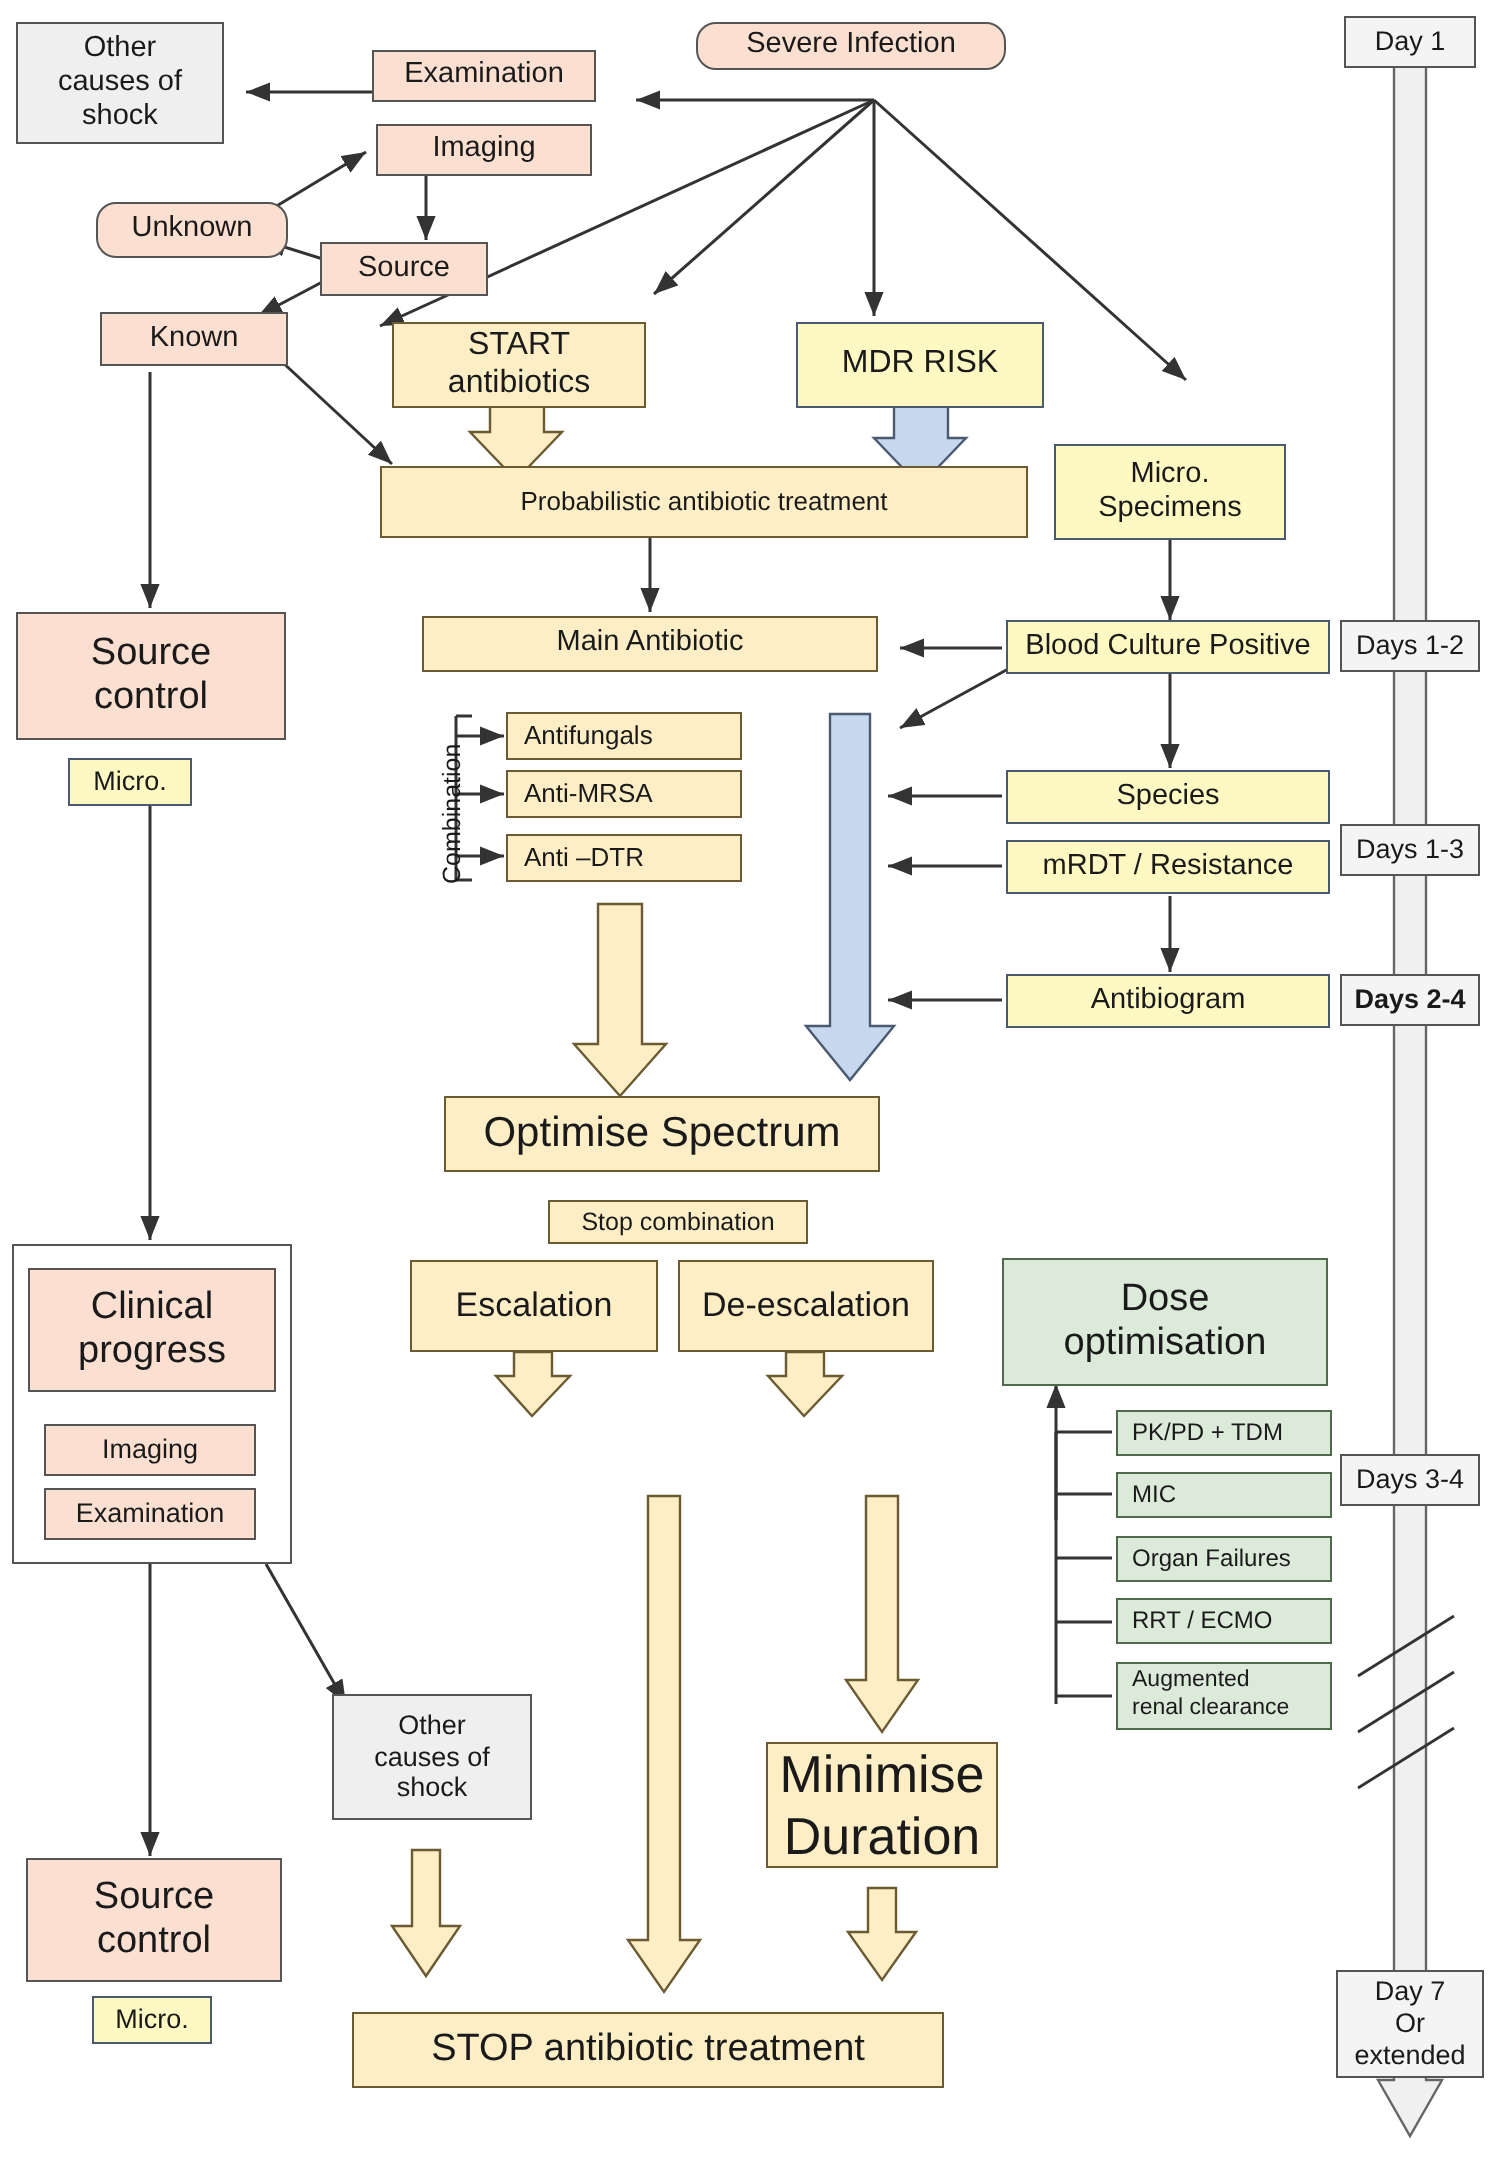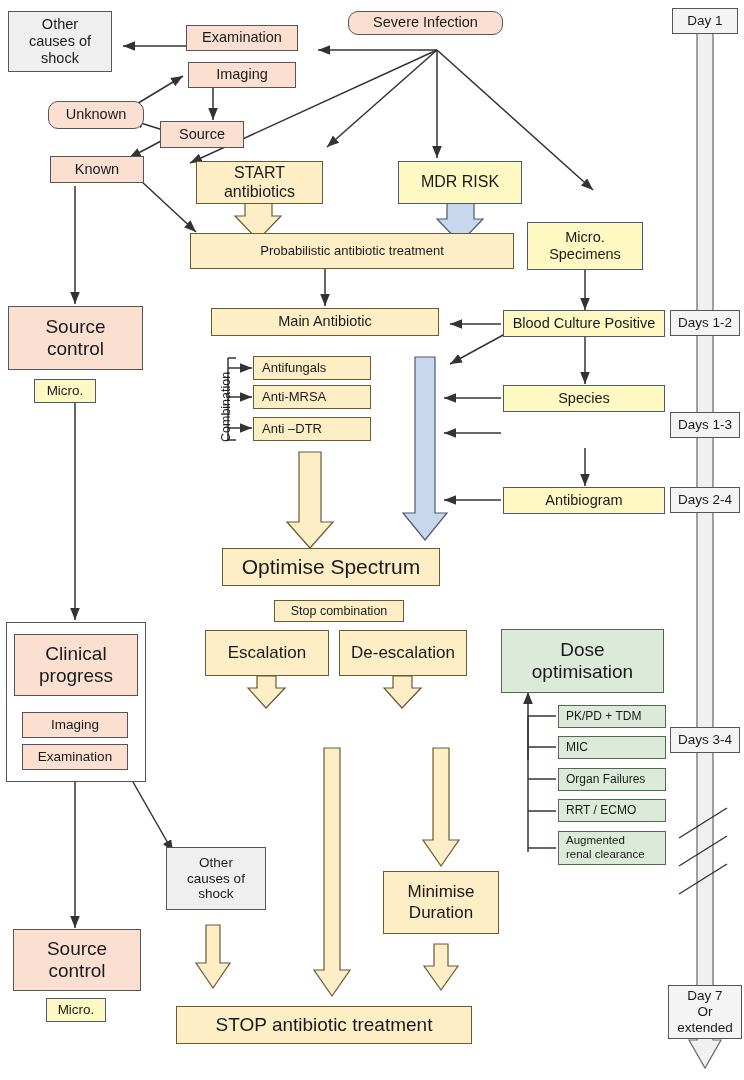--- a/index.html
+++ b/index.html
@@ -183,20 +183,21 @@
   <div class="vlabel" style="left:219px;top:442px;font-size:12.5px;">Combination</div>
 
   <div class="box yellow" style="left:253px;top:356px;width:118px;height:24px;font-size:13px;justify-content:flex-start;padding-left:8px;">Antifungals</div>
 
   <div class="box yellow" style="left:253px;top:385px;width:118px;height:24px;font-size:13px;justify-content:flex-start;padding-left:8px;">Anti-MRSA</div>
 
   <div class="box yellow" style="left:253px;top:417px;width:118px;height:24px;font-size:13px;justify-content:flex-start;padding-left:8px;">Anti –DTR</div>
 
   <div class="box blue" style="left:503px;top:385px;width:162px;height:27px;font-size:14.5px;">Species</div>
 
+  <div class="box blue" style="left:503px;top:420px;width:162px;height:27px;font-size:14.5px;">mRDT / Resistance</div>
 
   <div class="box blue" style="left:503px;top:487px;width:162px;height:27px;font-size:14.5px;">Antibiogram</div>
 
   <div class="box yellow" style="left:222px;top:548px;width:218px;height:38px;font-size:21px;">Optimise Spectrum</div>
 
   <div class="box yellow" style="left:274px;top:600px;width:130px;height:22px;font-size:12.5px;">Stop combination</div>
 
   <div class="box yellow" style="left:205px;top:630px;width:124px;height:46px;font-size:17px;">Escalation</div>
 
   <div class="box yellow" style="left:339px;top:630px;width:128px;height:46px;font-size:17px;">De-escalation</div>
@@ -222,37 +223,37 @@
 
   <div class="box green" style="left:558px;top:799px;width:108px;height:23px;font-size:12px;justify-content:flex-start;padding-left:7px;">RRT / ECMO</div>
 
   <div class="box green" style="left:558px;top:831px;width:108px;height:34px;font-size:11.5px;justify-content:flex-start;padding-left:7px;text-align:left;white-space:pre-line;">Augmented
 renal clearance</div>
 
   <div class="box grey" style="left:166px;top:847px;width:100px;height:63px;font-size:13.5px;white-space:pre-line;">Other
 causes of
 shock</div>
 
-  <div class="box yellow" style="left:383px;top:871px;width:116px;height:63px;font-size:17px;white-space:pre-line;">Minimise
+  <div class="box yellow" style="left:383px;top:871px;width:116px;height:63px;font-size:26px;white-space:pre-line;">Minimise
 Duration</div>
 
   <div class="box peach" style="left:13px;top:929px;width:128px;height:62px;font-size:19px;white-space:pre-line;">Source
 control</div>
 
   <div class="box blue" style="left:46px;top:998px;width:60px;height:24px;font-size:13.5px;">Micro.</div>
 
   <div class="box yellow" style="left:176px;top:1006px;width:296px;height:38px;font-size:19px;">STOP antibiotic treatment</div>
 
   <div class="box tl" style="left:672px;top:8px;width:66px;height:26px;font-size:13.5px;">Day 1</div>
 
   <div class="box tl" style="left:670px;top:310px;width:70px;height:26px;font-size:13.5px;">Days 1-2</div>
 
   <div class="box tl" style="left:670px;top:412px;width:70px;height:26px;font-size:13.5px;">Days 1-3</div>
 
-  <div class="box tl" style="left:670px;top:487px;width:70px;height:26px;font-size:13.5px;">Days 2-4</div>
+  <div class="box tl" style="left:670px;top:487px;width:70px;height:26px;font-size:13.5px;font-weight:bold;">Days 2-4</div>
 
   <div class="box tl" style="left:670px;top:727px;width:70px;height:26px;font-size:13.5px;">Days 3-4</div>
 
   <div class="box tl" style="left:668px;top:985px;width:74px;height:54px;font-size:13.5px;white-space:pre-line;">Day 7
 Or
 extended</div>
 
 </div>
 
 </body></html>

